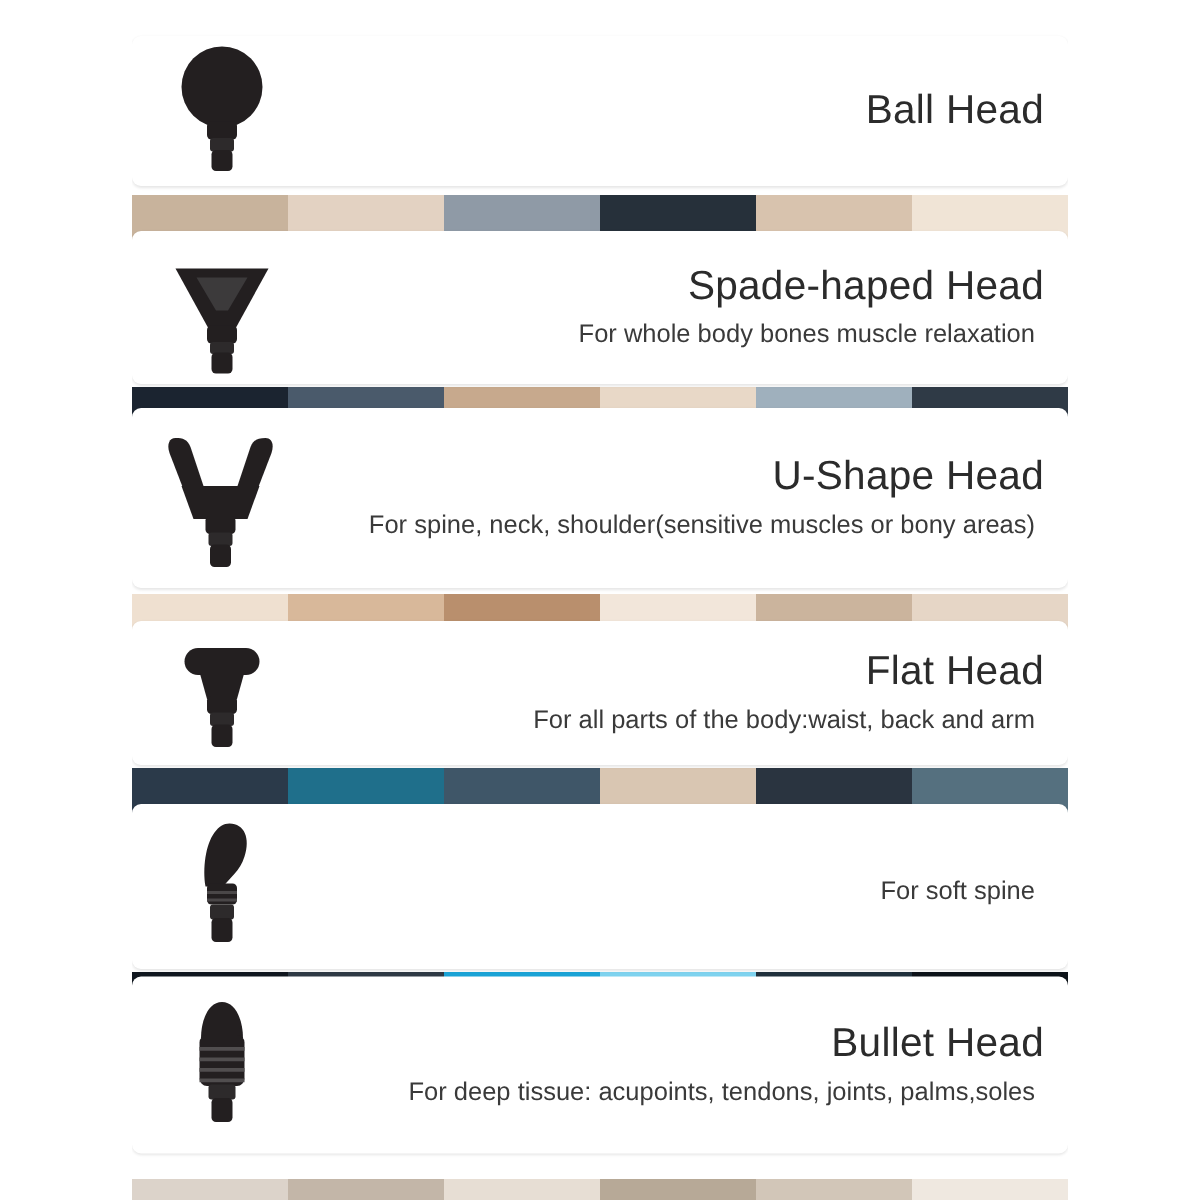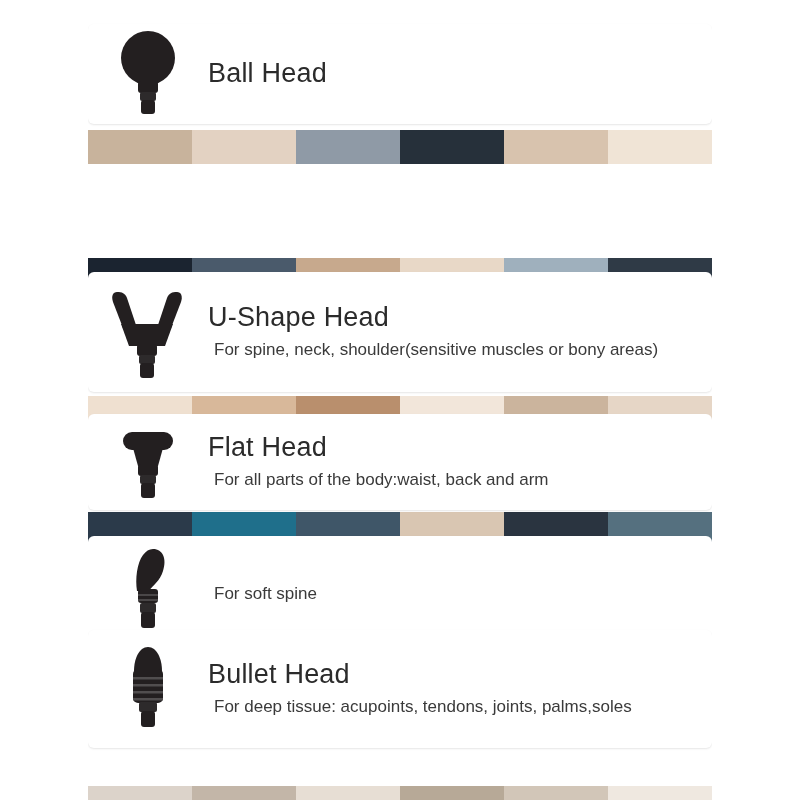--- a/index.html
+++ b/index.html
@@ -50,21 +50,21 @@
   .row-icon {
     width: 120px;
     flex: 0 0 120px;
     display: flex;
     align-items: center;
     justify-content: center;
     align-self: stretch;
   }
   .row-text {
     flex: 1 1 auto;
-    text-align: left;
+    text-align: right;
     padding-right: 16px;
   }
   .row-title {
     font-size: 27px;
     line-height: 1.08;
     color: #2b2b2b;
     font-weight: 400;
     letter-spacing: 0.2px;
   }
   .row-desc {
@@ -74,21 +74,21 @@
     margin-top: 6px;
     padding: 0 6px;
   }
 
   
   #row-ball   { top: 24px;  height: 100px; }
   #row-spade  { top: 154px; height: 102px; }
   #row-ushape { top: 272px; height: 120px; }
   #row-flat   { top: 414px; height: 96px;  }
   #row-thumb  { top: 536px; height: 110px; }
-  #row-bullet { top: 630px; height: 118px; }
+  #row-bullet { top: 651px; height: 118px; }
 
   #band-1 { top: 130px; }
   #band-2 { top: 258px; }
   #band-3 { top: 396px; }
   #band-4 { top: 512px; }
   #band-5 { top: 648px; }
   #band-6 { top: 786px; height: 14px;}
 
   
   .top-photo {
@@ -180,20 +180,35 @@
         <rect x="33" y="53" width="20" height="12" rx="3" fill="#231f20"></rect>
         <rect x="35" y="64" width="16" height="9" rx="2" fill="#2d2a2b"></rect>
         <rect x="36" y="72" width="14" height="14" rx="3" fill="#231f20"></rect>
       </svg>
     </div>
     <div class="row-text">
       <div class="row-title">Ball Head</div>
     </div>
   </div>
 
+  <div class="row" id="row-spade">
+    <div class="row-icon">
+      <svg width="86" height="96" viewBox="0 0 86 96">
+        <path d="M12 22 L74 22 L52 62 L34 62 Z" fill="#231f20"></path>
+        <path d="M26 28 L60 28 L47 50 L39 50 Z" fill="#3c3a3b"></path>
+        <rect x="33" y="60" width="20" height="12" rx="3" fill="#231f20"></rect>
+        <rect x="35" y="71" width="16" height="8" rx="2" fill="#2d2a2b"></rect>
+        <rect x="36" y="78" width="14" height="14" rx="3" fill="#231f20"></rect>
+      </svg>
+    </div>
+    <div class="row-text">
+      <div class="row-title">Spade-haped Head</div>
+      <div class="row-desc">For whole body bones muscle relaxation</div>
+    </div>
+  </div>
 
   <div class="row" id="row-flat">
     <div class="row-icon">
       <svg width="86" height="88" viewBox="0 0 86 88">
         <rect x="18" y="14" width="50" height="18" rx="9" fill="#231f20"></rect>
         <path d="M28 30 L58 30 L53 48 L33 48 Z" fill="#231f20"></path>
         <rect x="33" y="46" width="20" height="12" rx="3" fill="#231f20"></rect>
         <rect x="35" y="57" width="16" height="9" rx="2" fill="#2d2a2b"></rect>
         <rect x="36" y="65" width="14" height="15" rx="3" fill="#231f20"></rect>
       </svg>

